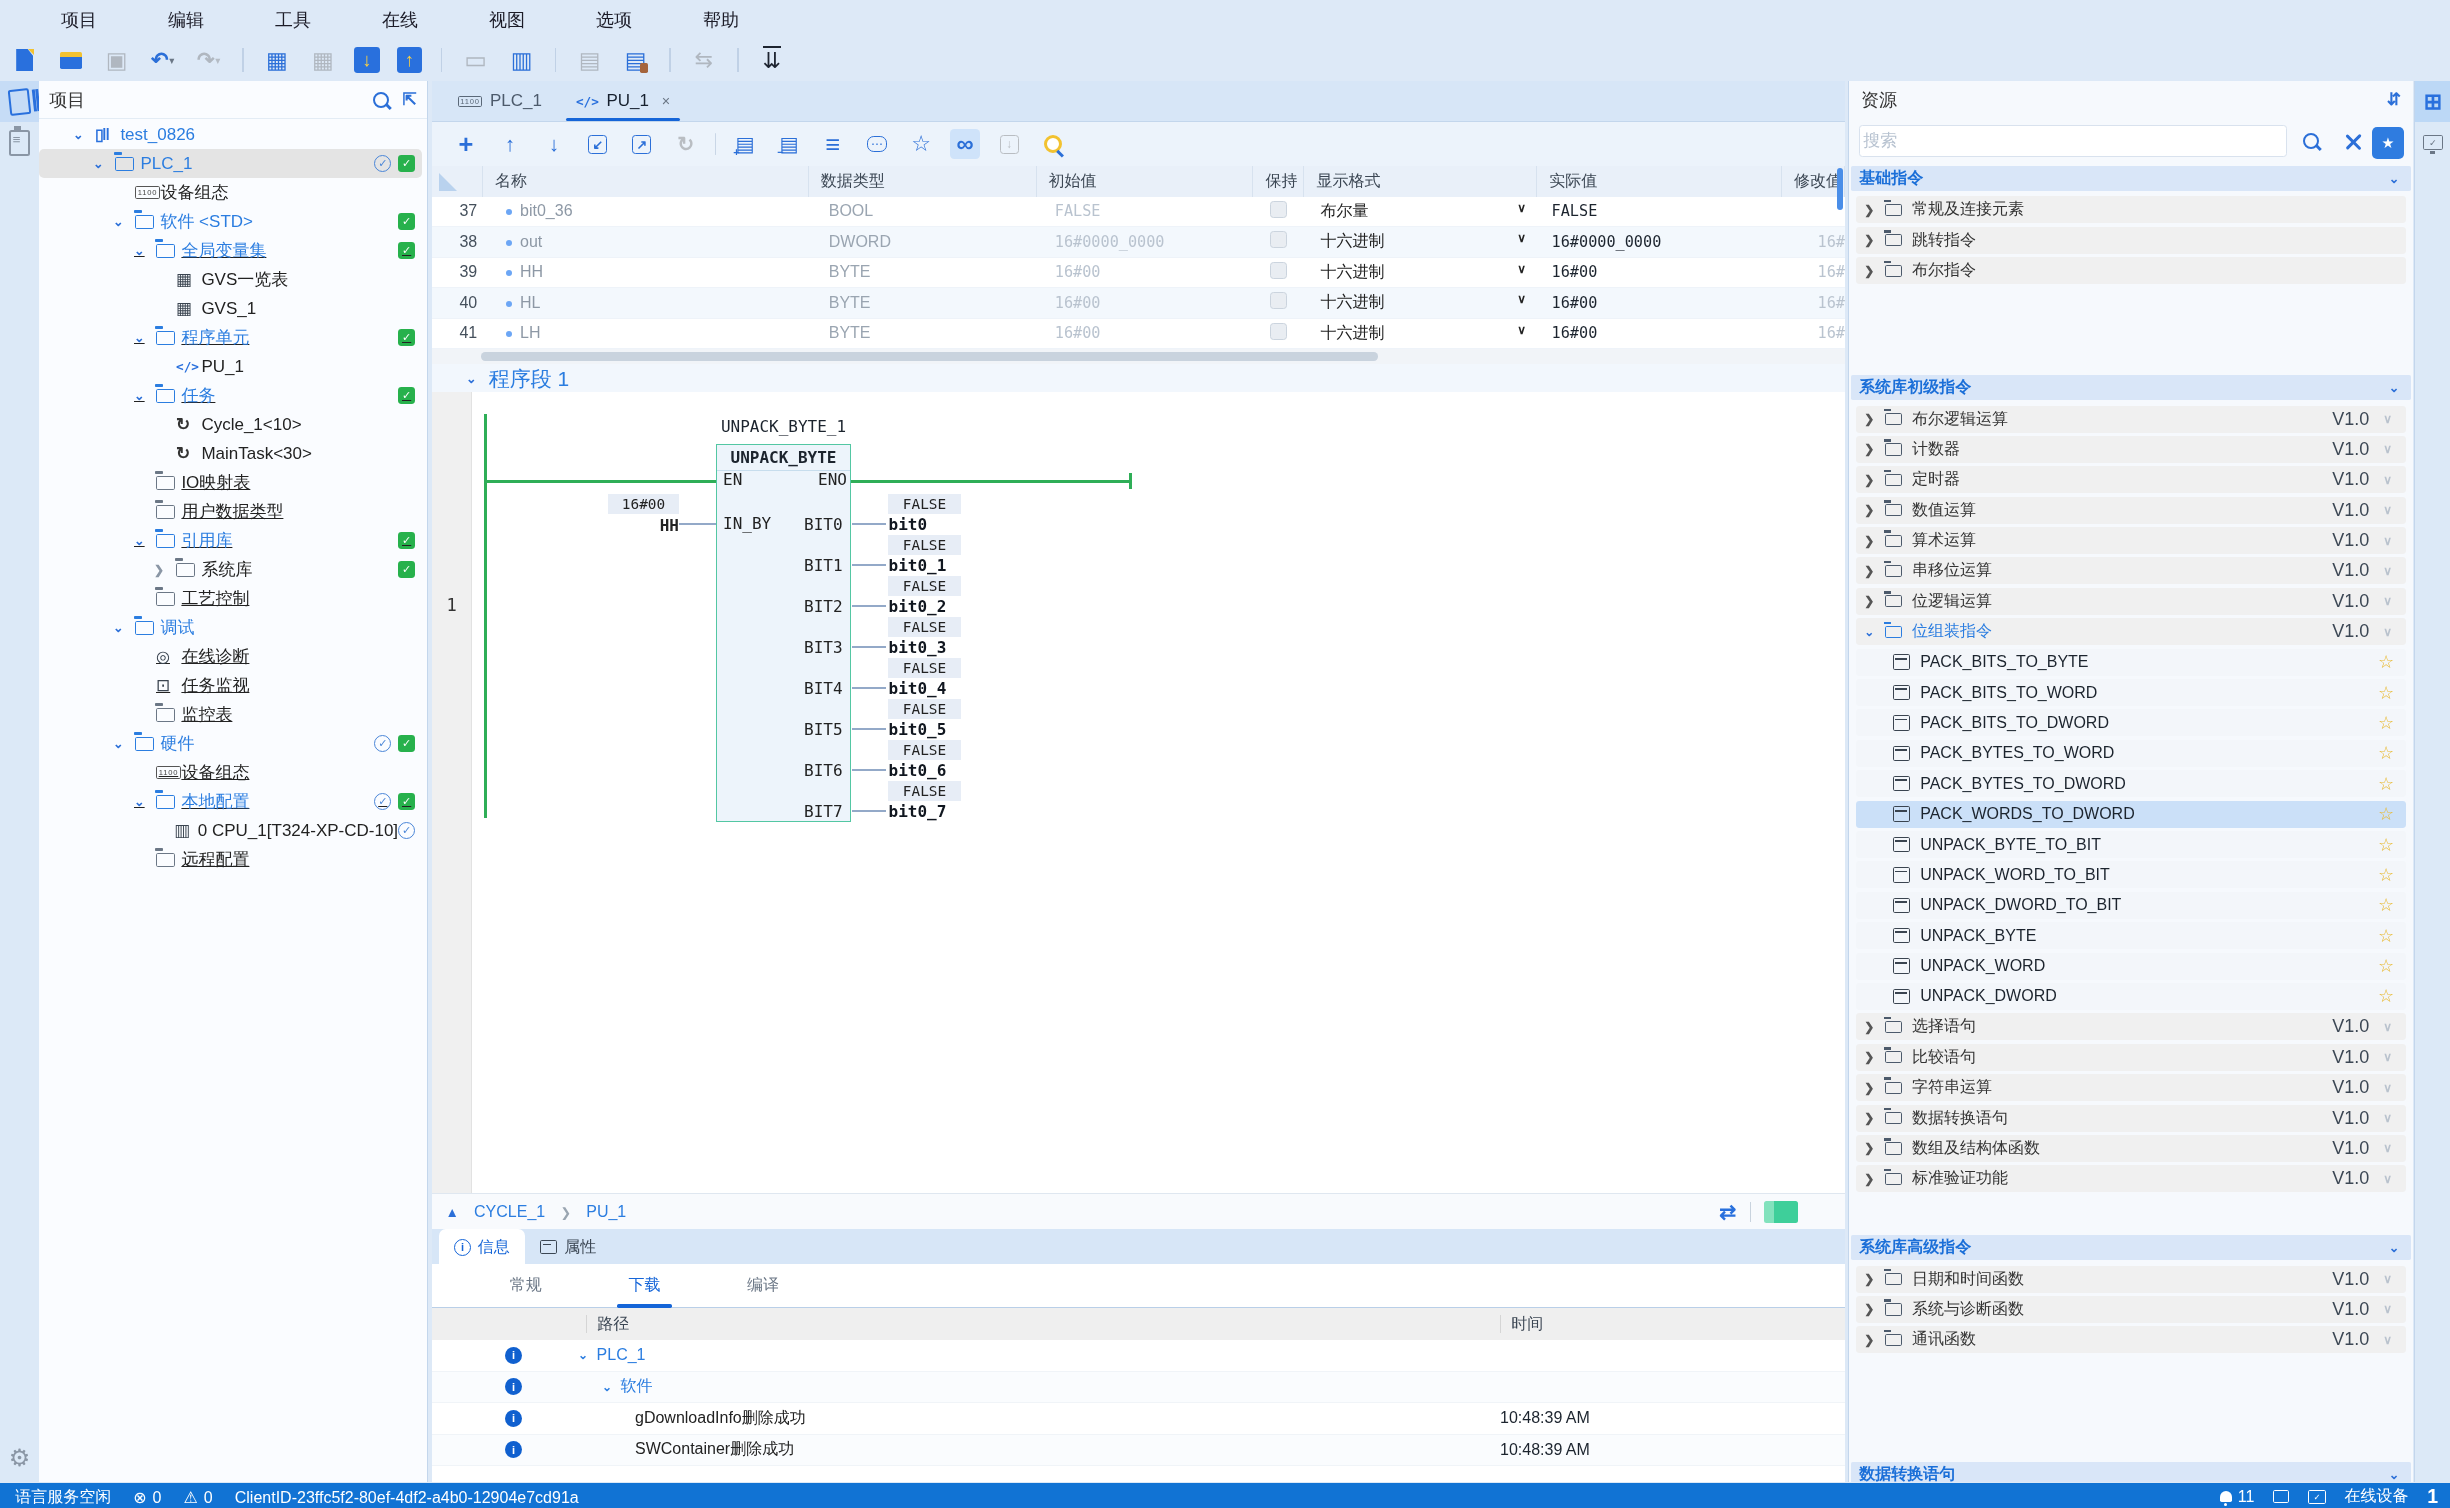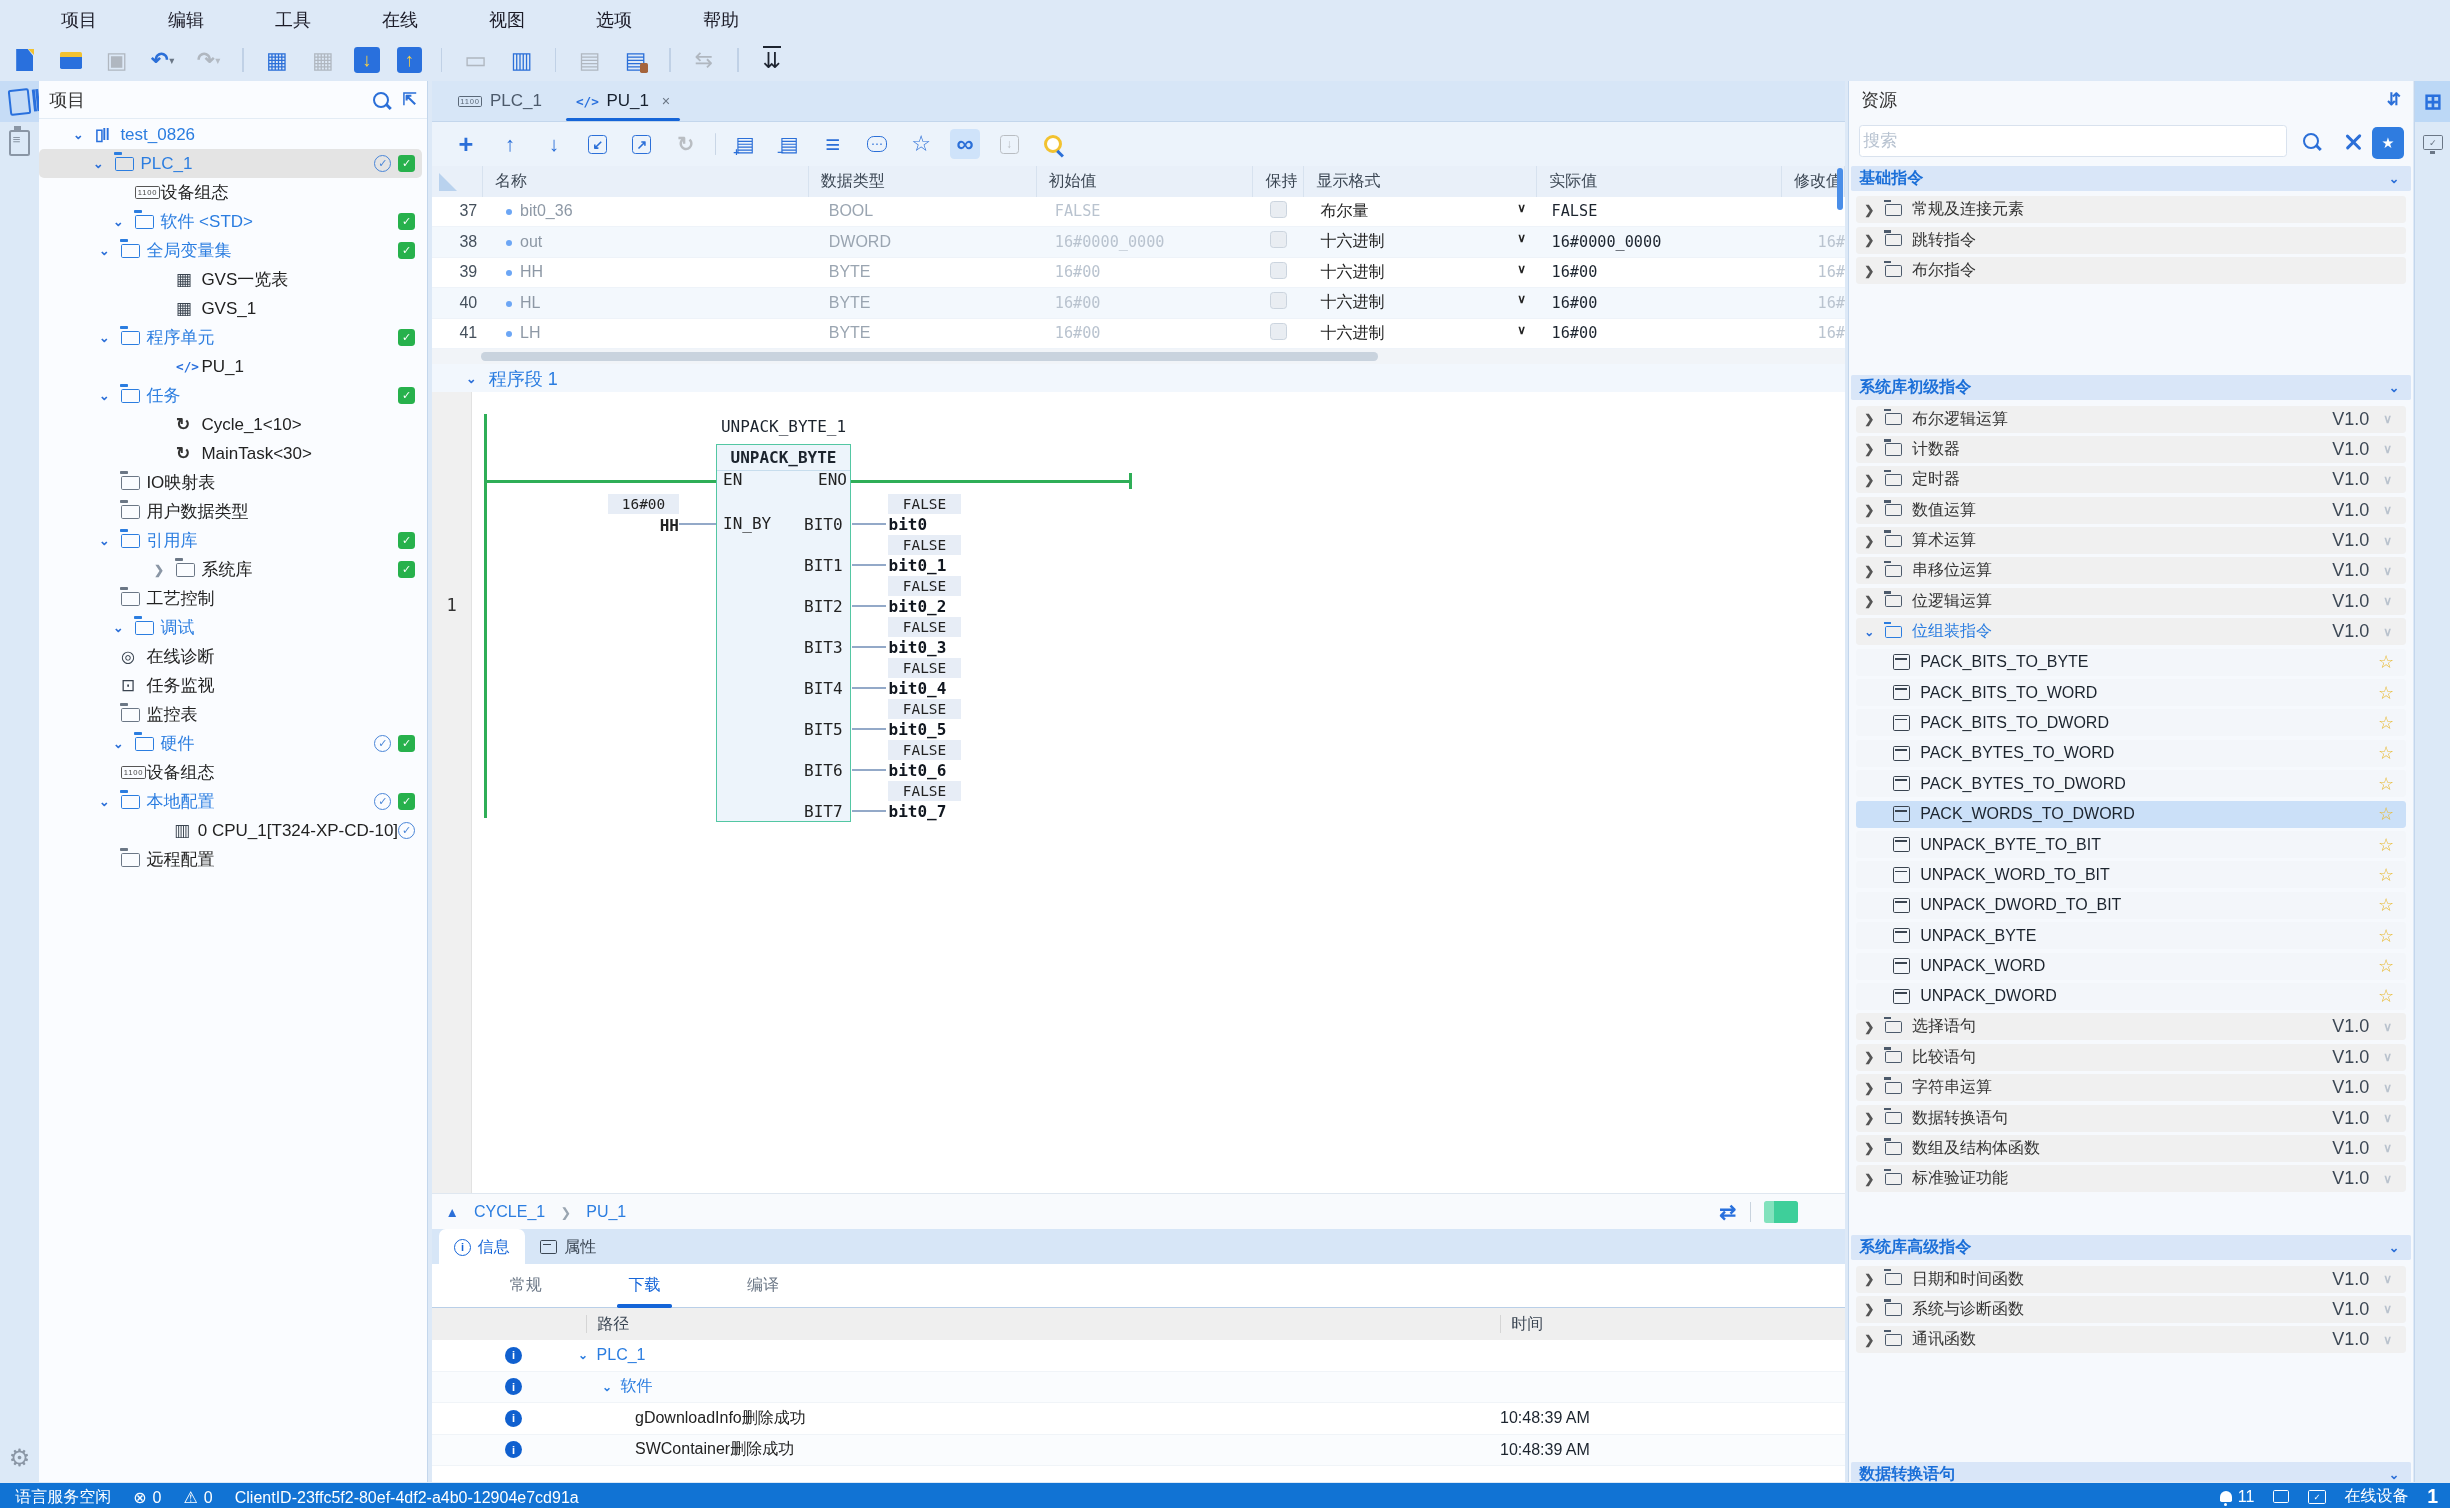--- a/index.html
+++ b/index.html
@@ -48,21 +48,21 @@
   .lp-icons{margin-left:auto;display:flex;align-items:center;gap:13.5px;}
   .mag{width:12px;height:12px;border:2.5px solid #2b6fd8;border-radius:50%;position:relative;display:inline-block;}
   .mag::after{content:"";position:absolute;left:10.2px;top:11px;width:6.8px;height:2.5px;background:#2b6fd8;transform:rotate(45deg);}
   .ic-collapse{color:#2b6fd8;font-weight:700;font-size:17px;}
   .tree{position:absolute;top:39px;left:0;right:0;bottom:0;overflow:hidden;}
   .tree-row{height:29px;display:flex;align-items:center;margin:0 5.1px 0 0;border-radius:5.1px;}
   .tree-row[data-sel="true"]{background:#e4e4e4;}
   .tree-row[data-level="0"]{padding-left:34px;}
   .tree-row[data-level="1"]{padding-left:54px;}
   .tree-row[data-level="2"]{padding-left:74px;}
-  .tree-row[data-level="3"]{padding-left:60px;}
+  .tree-row[data-level="3"]{padding-left:95px;text-decoration:underline;}
   .tree-row[data-level="4"]{padding-left:115px;}
   .t-chev{width:22px;color:#2b6fd8;font-size:12.7px;font-weight:700;}
   .tree-row[data-chev="open"] .t-chev::before{content:"⌄";}
   .tree-row[data-chev="closed"] .t-chev::before{content:"❯";color:#8a96a5;font-size:12px;}
   .t-ico{width:25.4px;display:flex;align-items:center;}
   .t-label{font-size:17px;color:#222;white-space:nowrap;}
   .tree-row[data-blue="true"] .t-label{color:#2b7de0;}
   .t-badges{margin-left:auto;display:flex;align-items:center;gap:6.8px;padding-right:6.8px;}
   .bdg-check{width:17px;height:17px;border:1.7px solid #4a86d8;border-radius:50%;color:#4a86d8;font-size:11px;display:flex;align-items:center;justify-content:center;box-sizing:border-box;}
   .bdg-online{width:17px;height:17px;background:#27b14c;border-radius:3.4px;color:#fff;font-size:11px;display:flex;align-items:center;justify-content:center;}
@@ -125,21 +125,21 @@
   .chk{display:inline-block;width:15.2px;height:15.2px;background:#e9edf2;border:0.8px solid #cbd4de;border-radius:3.4px;}
   .fmt-chev{position:absolute;right:13.5px;color:#222;font-size:12px;font-weight:700;}
   .actual{color:#1c242e;}
   .modv{color:#b9c3cf;}
   .hscroll{position:absolute;left:0;top:183px;width:1413px;height:15.2px;background:#f1f4f8;}
   .hthumb{position:absolute;left:49px;top:3.4px;width:897px;height:8.5px;background:#c9d3de;border-radius:4.2px;}
   .vthumb{position:absolute;right:1.7px;top:1.7px;width:6.8px;height:42px;background:#4a8ee8;border-radius:3.4px;}
   
   .sectionbar{position:absolute;left:0;top:283px;width:1413px;height:29px;background:#f2f7fd;border-bottom:0.8px solid #e3ebf4;display:flex;align-items:center;}
   .sectionbar .sb-chev{color:#2b6fd8;font-weight:700;margin-left:34px;font-size:12.7px;}
-  .sectionbar .sb-label{color:#2b7de0;margin-left:12px;font-size:18px;}
+  .sectionbar .sb-label{color:#2b7de0;margin-left:12px;font-size:21px;}
   .canvas{position:absolute;left:0;top:311px;width:1413px;height:801px;background:#fff;}
   .gutter{position:absolute;left:0;top:0;width:39px;height:801px;background:#f0f0f0;border-right:0.8px solid #e2e2e2;}
   .rungnum{position:absolute;left:0;top:203px;width:39px;text-align:center;font-family:"DejaVu Sans Mono",monospace;font-size:17px;color:#333;}
   .wire{position:absolute;background:#2fae57;}
   .fbd-block{position:absolute;left:284px;top:52px;width:135px;height:378px;border:1.7px solid #53c7a3;background:#edf4fb;box-sizing:border-box;}
   .fbd-title{height:25.4px;border-bottom:0.8px solid #c7dded;display:flex;align-items:center;justify-content:center;font:700 16px "DejaVu Sans Mono",monospace;color:#1c242e;}
   .fbd-inst{position:absolute;left:284px;top:25.4px;width:135px;text-align:center;font:400 16px "DejaVu Sans Mono",monospace;color:#1c242e;}
   .fbd-en{position:absolute;left:291px;top:78px;font:400 16px "DejaVu Sans Mono",monospace;}
   .fbd-eno{position:absolute;left:361px;top:78px;width:54px;text-align:right;font:400 16px "DejaVu Sans Mono",monospace;}
   .fbd-inby{position:absolute;left:291px;top:122px;font:400 16px "DejaVu Sans Mono",monospace;}

